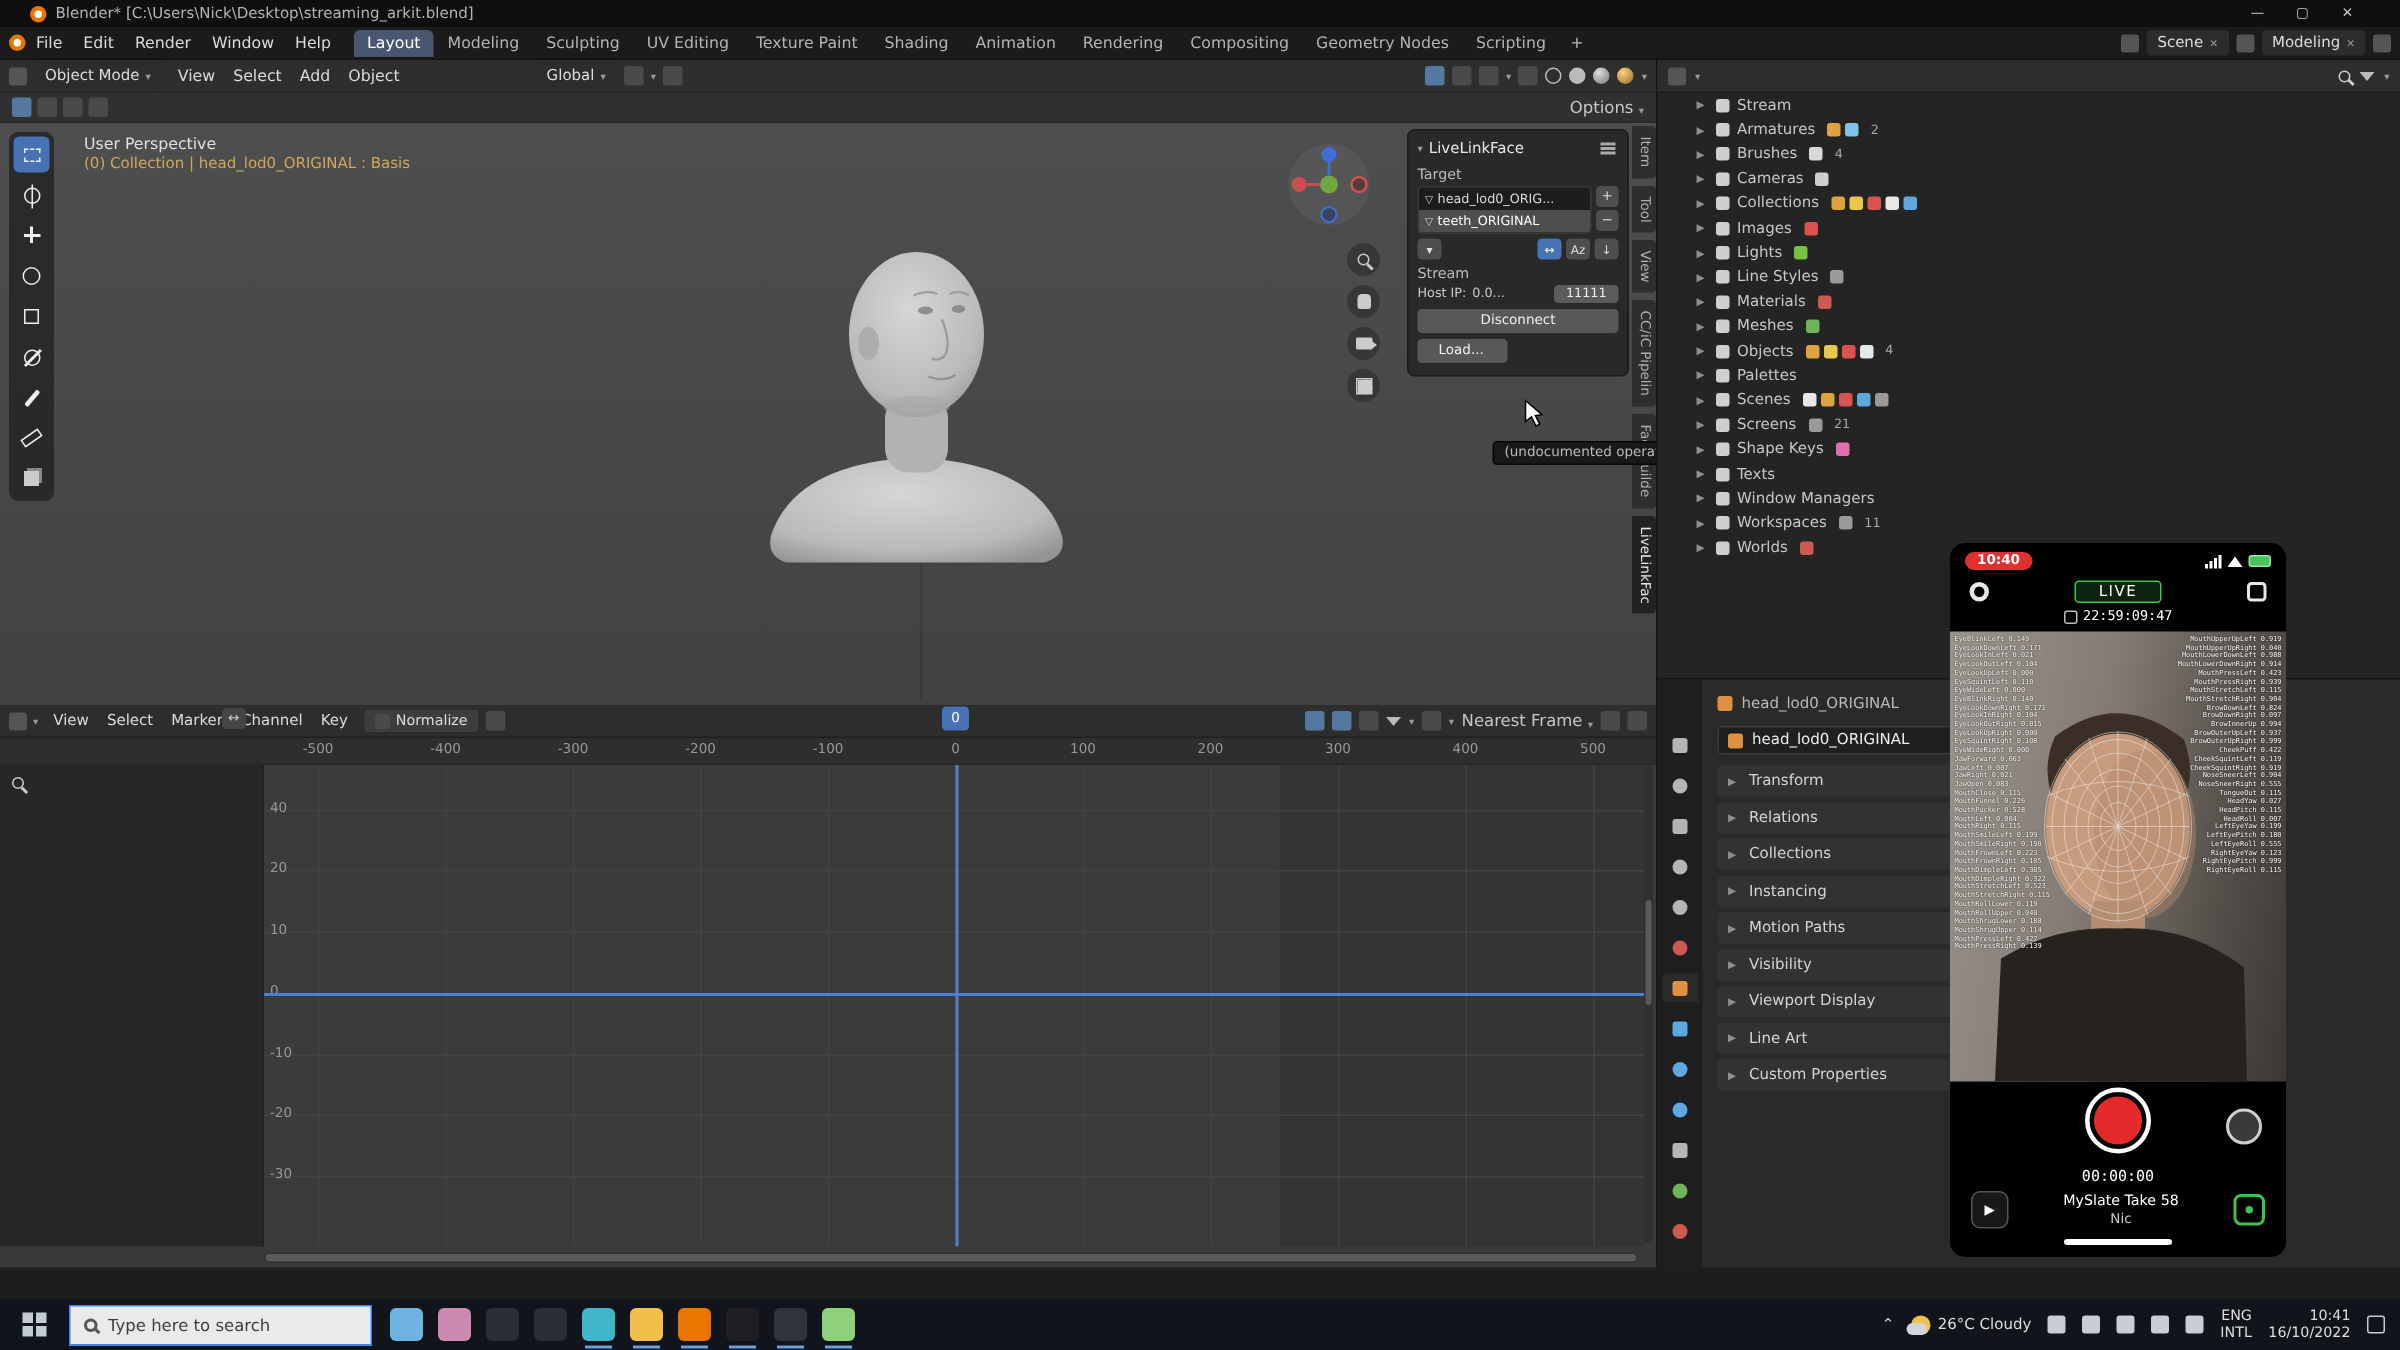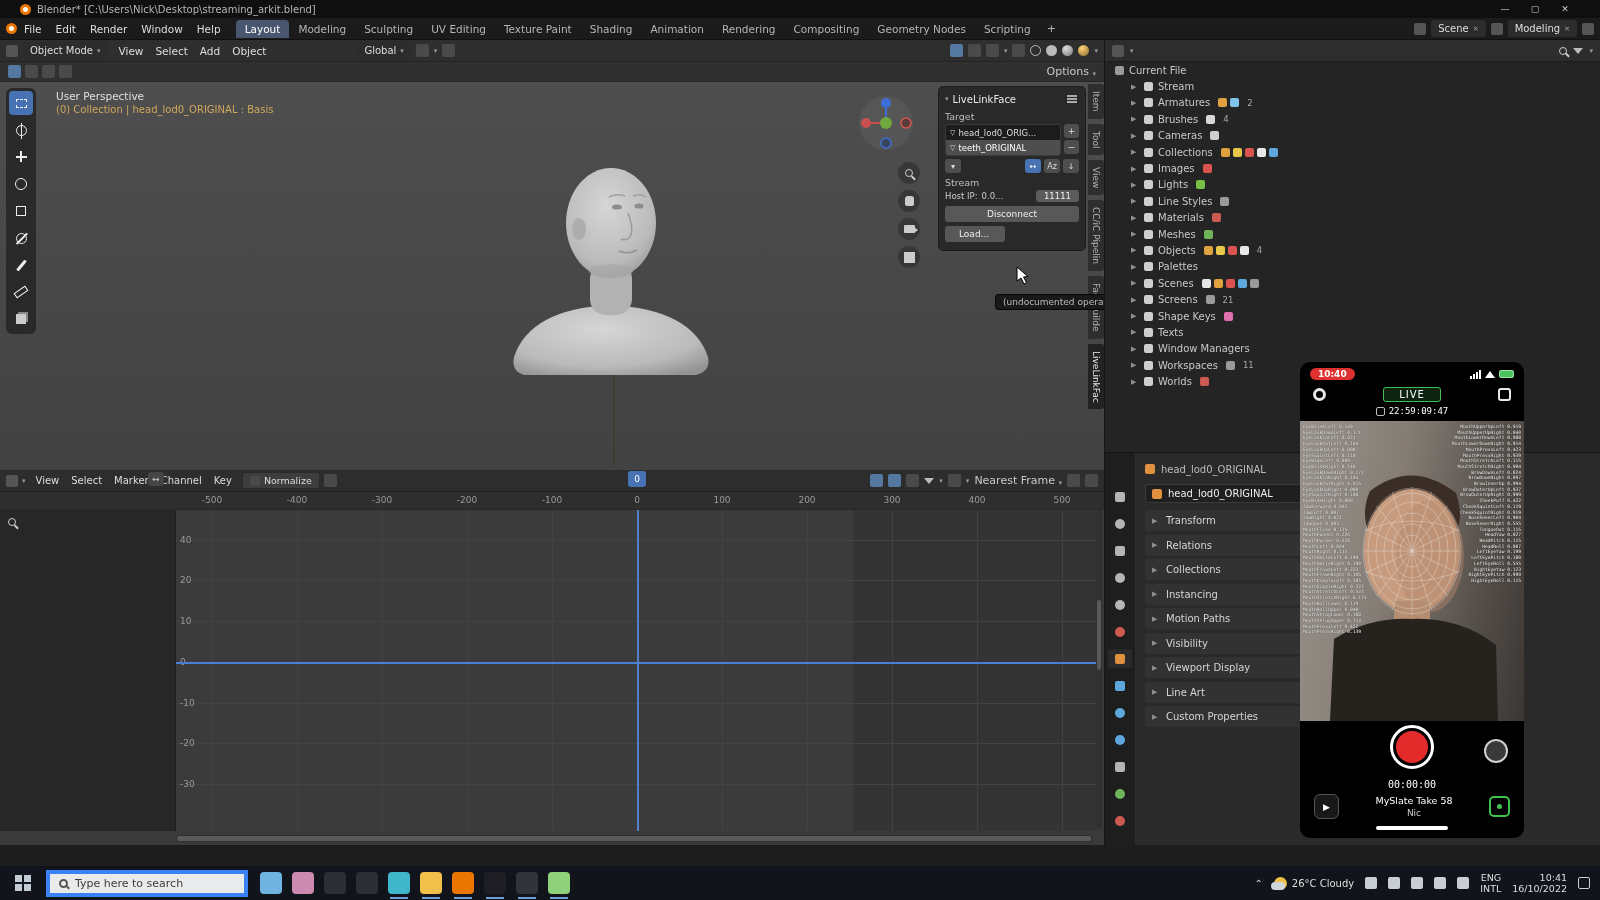--- a/index.html
+++ b/index.html
@@ -175,21 +175,21 @@
   .mouse-ic{width:7px;height:10px;border:1px solid #999;border-radius:3px;margin-right:4px}
   .status-mid{position:absolute;left:748px;display:flex;align-items:center;gap:5px}
   .redbadge{width:12px;height:12px;background:#c0392b;border-radius:3px;position:relative}
   .redbadge::after{content:"";position:absolute;left:3px;top:3px;width:6px;height:6px;background:#fff;border-radius:1px}
 
   
   .taskbar{position:absolute;left:0;top:866px;width:1600px;height:34px;background:#11141a;display:flex;align-items:center}
   .tb-start{width:46px;height:34px;display:flex;align-items:center;justify-content:center}
   .winlogo{display:grid;grid-template-columns:7px 7px;grid-template-rows:7px 7px;gap:1.5px}
   .winlogo span{background:#c3ccd4}
-  .tb-search{width:202px;height:27px;background:#e9eaec;border:4px solid #3b82f6;display:flex;
+  .tb-search{width:202px;height:27px;background:#e9eaec;border:1px solid #3b82f6;display:flex;
              align-items:center;gap:7px;padding:0 9px;color:#3c3c3c;font-size:11px}
   .magd{width:9px;height:9px;border:2px solid #555;border-radius:50%;position:relative}
   .magd::after{content:"";position:absolute;right:-4px;bottom:-2px;width:5px;height:2px;background:#555;transform:rotate(45deg)}
   .tb-icons{display:flex;align-items:center;gap:10px;padding:0 12px;height:34px}
   .tb-app{width:22px;height:22px;border-radius:4px;position:relative}
   .tb-app.open::after{content:"";position:absolute;left:2px;right:2px;bottom:-5px;height:2px;background:#6f9fd8}
   .tb-right{margin-left:auto;display:flex;align-items:center;gap:11px;padding-right:10px;color:#dfdfdf;font-size:10px}
   .tray-ic{width:12px;height:12px;background:#c9ced4;border-radius:2px;display:inline-block}
   .stack{display:flex;flex-direction:column;align-items:flex-end;line-height:11px;font-size:9.5px}
   .weather{display:flex;align-items:center;gap:5px}
@@ -556,24 +556,20 @@
 
   <div class="outliner">
     <div class="o-header">
       <span class="mini-ic"></span>
       <span class="caret">▾</span>
       <span class="spacer"></span>
       <span class="magg"></span>
       <span class="funnel"></span>
       <span class="caret">▾</span>
     </div>
-    <div class="orow root">
-      <span class="oicon" style="background:#9a9a9a"></span>
-      <span class="olabel">Current File</span>
-    </div>
     <div>
 
         <div class="orow">
           <span class="oarrow">▶</span>
           <span class="oicon" style="background: rgb(207, 207, 207);"></span>
           <span class="olabel">Stream</span>
           <span class="obadges"></span>
           <span class="ocount"></span>
         </div>
 

